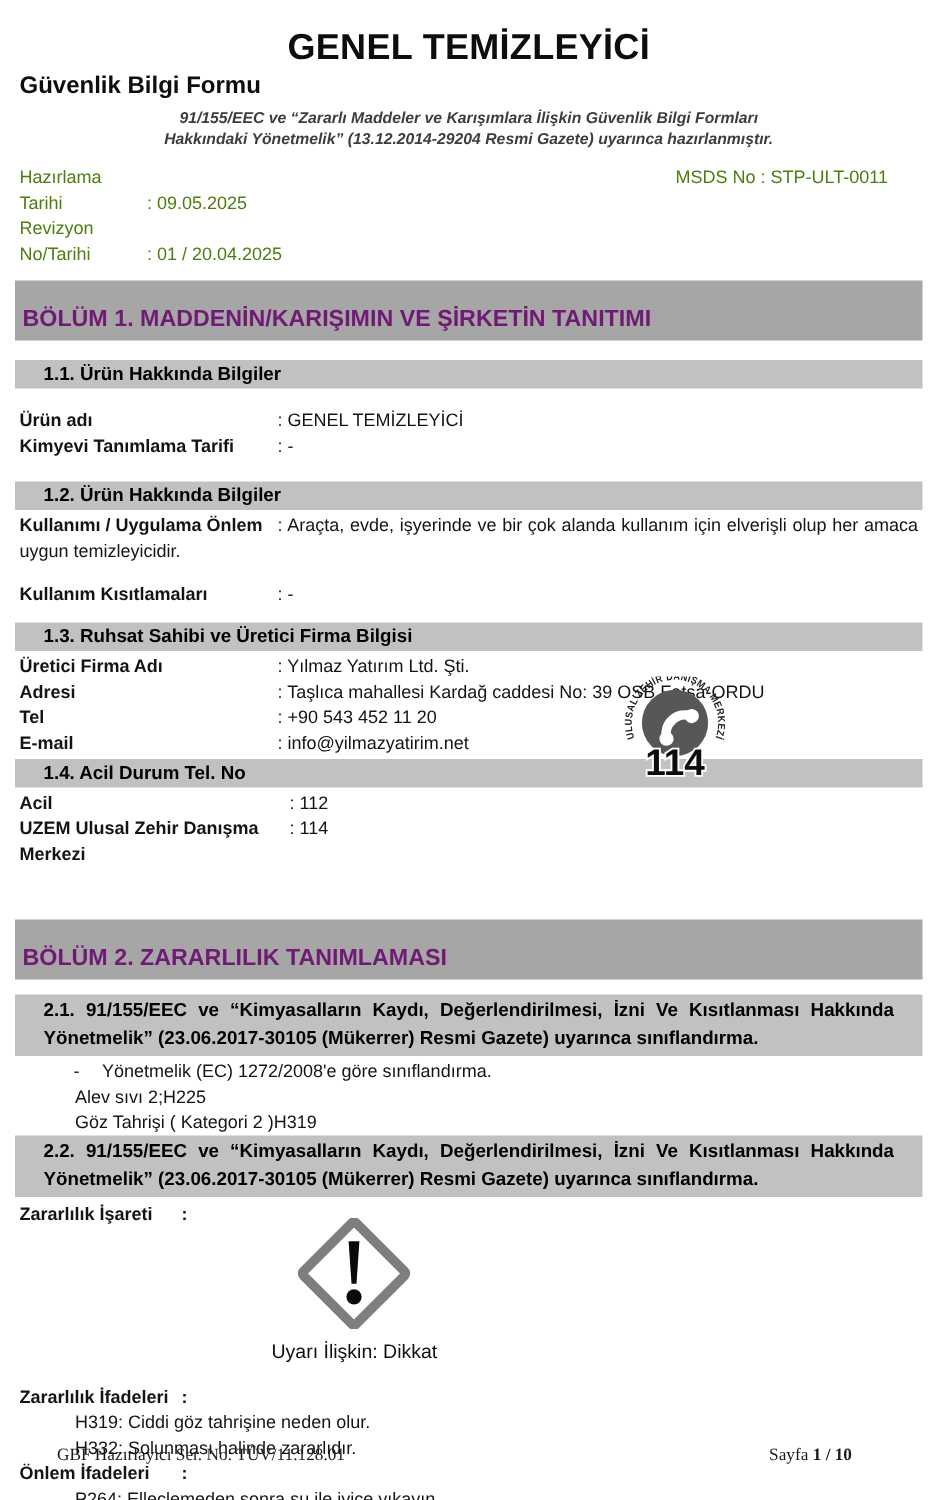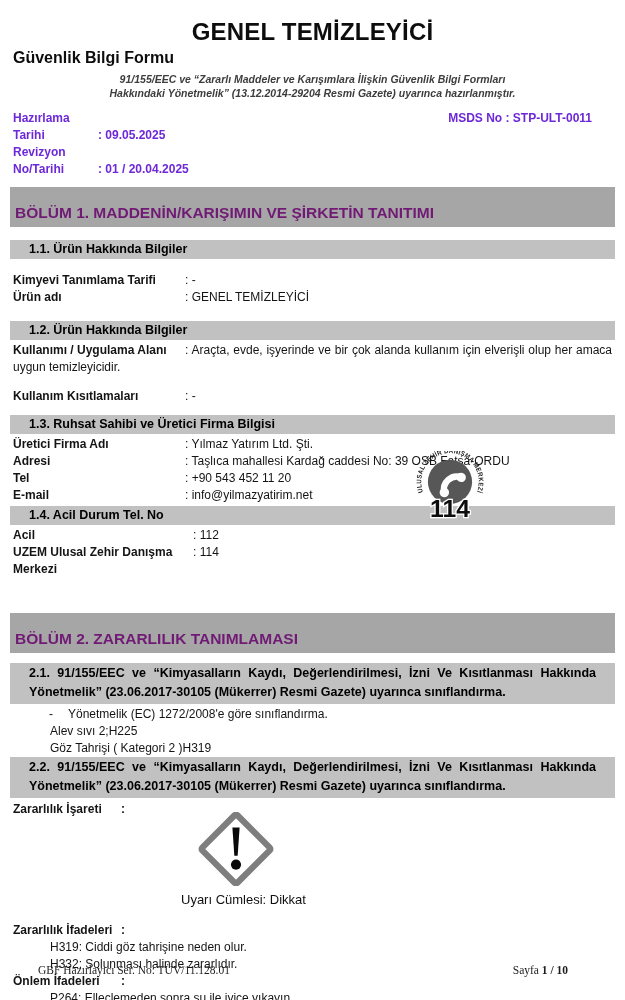--- a/index.html
+++ b/index.html
@@ -20,21 +20,21 @@
   }
   .subtitle{
     text-align:left;font-size:16px;font-weight:bold;
     margin:2px 0 4px;line-height:20px;color:#0d0d0d;
   }
   .disclaimer{
     text-align:center;font-style:italic;font-size:10.5px;
     line-height:14px;color:#3d3d3d;font-weight:700;
   }
   
-  .meta{margin-top:10px;font-size:12px;font-weight:bold;line-height:17px;color:#6d28d9;}
+  .meta{margin-top:10px;font-size:12px;font-weight:normal;line-height:17px;color:#4d7c0f;}
   .meta-row{display:flex;justify-content:space-between;}
   .meta-left .mlbl{display:inline-block;width:85px;}
   .meta-msds{margin-right:20px;}
   
   .bar-main{
     background:var(--bar-main,#a6a6a6);
     margin:9px -3px 0;padding:16px 5px 4px;
     font-size:15.5px;font-weight:bold;color:#701a75;line-height:20px;
   }
   .bar-sub{
@@ -94,31 +94,31 @@
         <span class="mlbl">Revizyon No/Tarihi</span><span>: 01 / 20.04.2025</span>
       </div>
     </div>
 
     <div class="bar-main">BÖLÜM 1. MADDENİN/KARIŞIMIN VE ŞİRKETİN TANITIMI</div>
 
     <div class="sp13"></div>
     <div class="bar-sub">1.1. Ürün Hakkında Bilgiler</div>
     <div class="sp13"></div>
     <div class="row">
+      <span class="lbl">Ürün adı</span><span class="val">: GENEL TEMİZLEYİCİ</span>
+    </div>
+    <div class="row">
       <span class="lbl">Kimyevi Tanımlama Tarifi</span><span class="val">: -</span>
-    </div>
-    <div class="row">
-      <span class="lbl">Ürün adı</span><span class="val">: GENEL TEMİZLEYİCİ</span>
     </div>
 
     <div class="sp15"></div>
     <div class="bar-sub">1.2. Ürün Hakkında Bilgiler</div>
     <div class="sp2"></div>
     <div class="para">
-      <span class="lbl">Kullanımı / Uygulama Alanı</span><span>: Araçta, evde, işyerinde ve bir çok alanda kullanım için elverişli olup her amaca uygun temizleyicidir.</span>
+      <span class="lbl">Kullanımı / Uygulama Önlem</span><span>: Araçta, evde, işyerinde ve bir çok alanda kullanım için elverişli olup her amaca uygun temizleyicidir.</span>
     </div>
     <div class="sp12"></div>
     <div class="row">
       <span class="lbl">Kullanım Kısıtlamaları</span><span>: -</span>
     </div>
 
     <div class="sp10"></div>
     <div class="bar-sub">1.3. Ruhsat Sahibi ve Üretici Firma Bilgisi</div>
     <div class="sp2"></div>
     <div class="row">
@@ -161,21 +161,21 @@
       <span class="lbl2">Zararlılık İşareti</span><span>:</span>
     </div>
 
     <div class="pictogram-wrap">
       <svg width="80" height="74" viewBox="0 0 80 76">
         <rect x="14.5" y="12.5" width="51" height="51" rx="2" transform="rotate(45 40 38)" fill="#ffffff" stroke="#7e7e7e" stroke-width="6.5"></rect>
         <path d="M 36.3,16 L 43.7,16 L 41.7,45 L 38.3,45 Z" fill="#0a0a0a"></path>
         <circle cx="40" cy="54" r="5.2" fill="#0a0a0a"></circle>
       </svg>
     </div>
-    <div class="pictogram-caption">Uyarı Cümlesi: Dikkat</div>
+    <div class="pictogram-caption">Uyarı İlişkin: Dikkat</div>
 
     <div class="sp14"></div>
     <div class="stmt-label">
       <span class="lbl2">Zararlılık İfadeleri</span><span>:</span>
     </div>
     <div class="indented">H319: Ciddi göz tahrişine neden olur.</div>
     <div class="indented">H332: Solunması halinde zararlıdır.</div>
 
     <div class="stmt-label">
       <span class="lbl2">Önlem İfadeleri</span><span>:</span>

